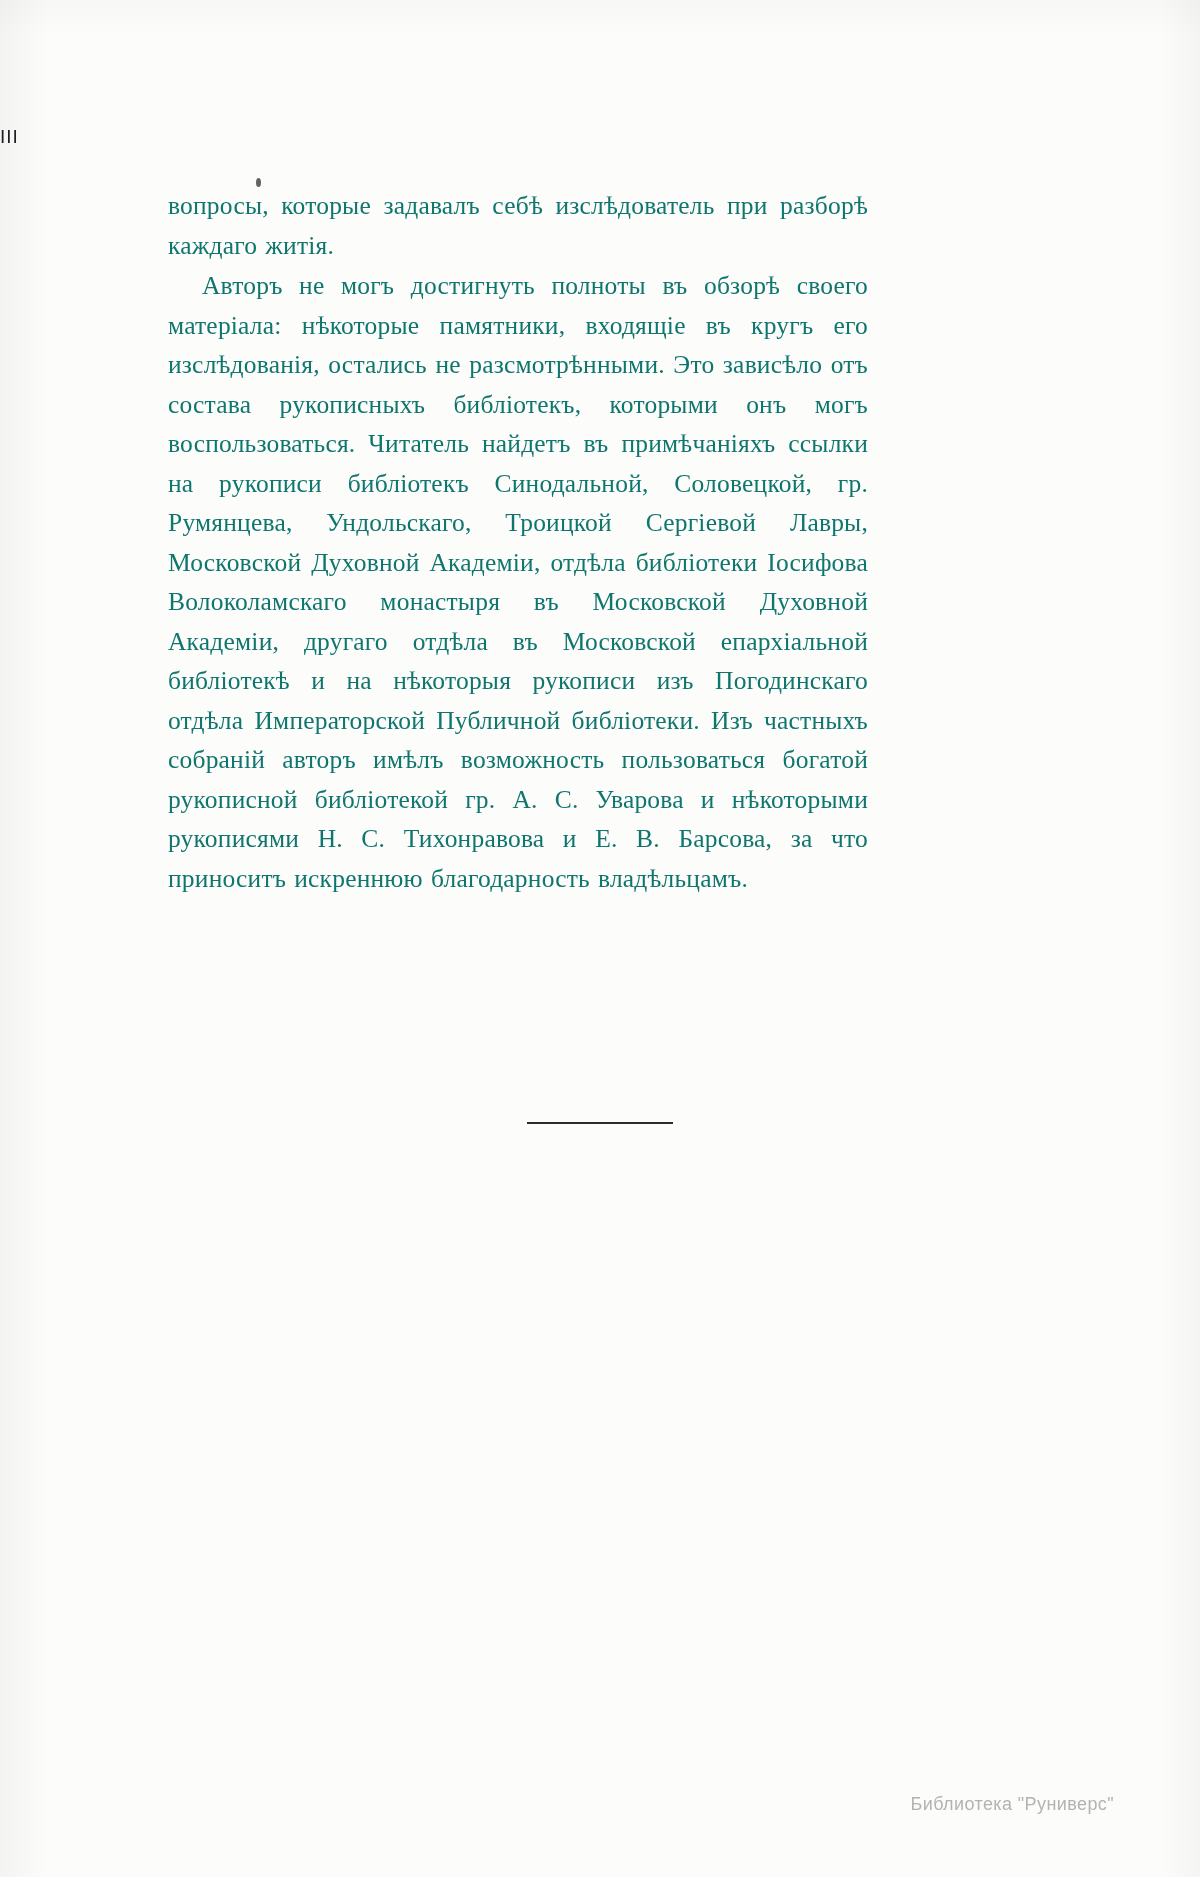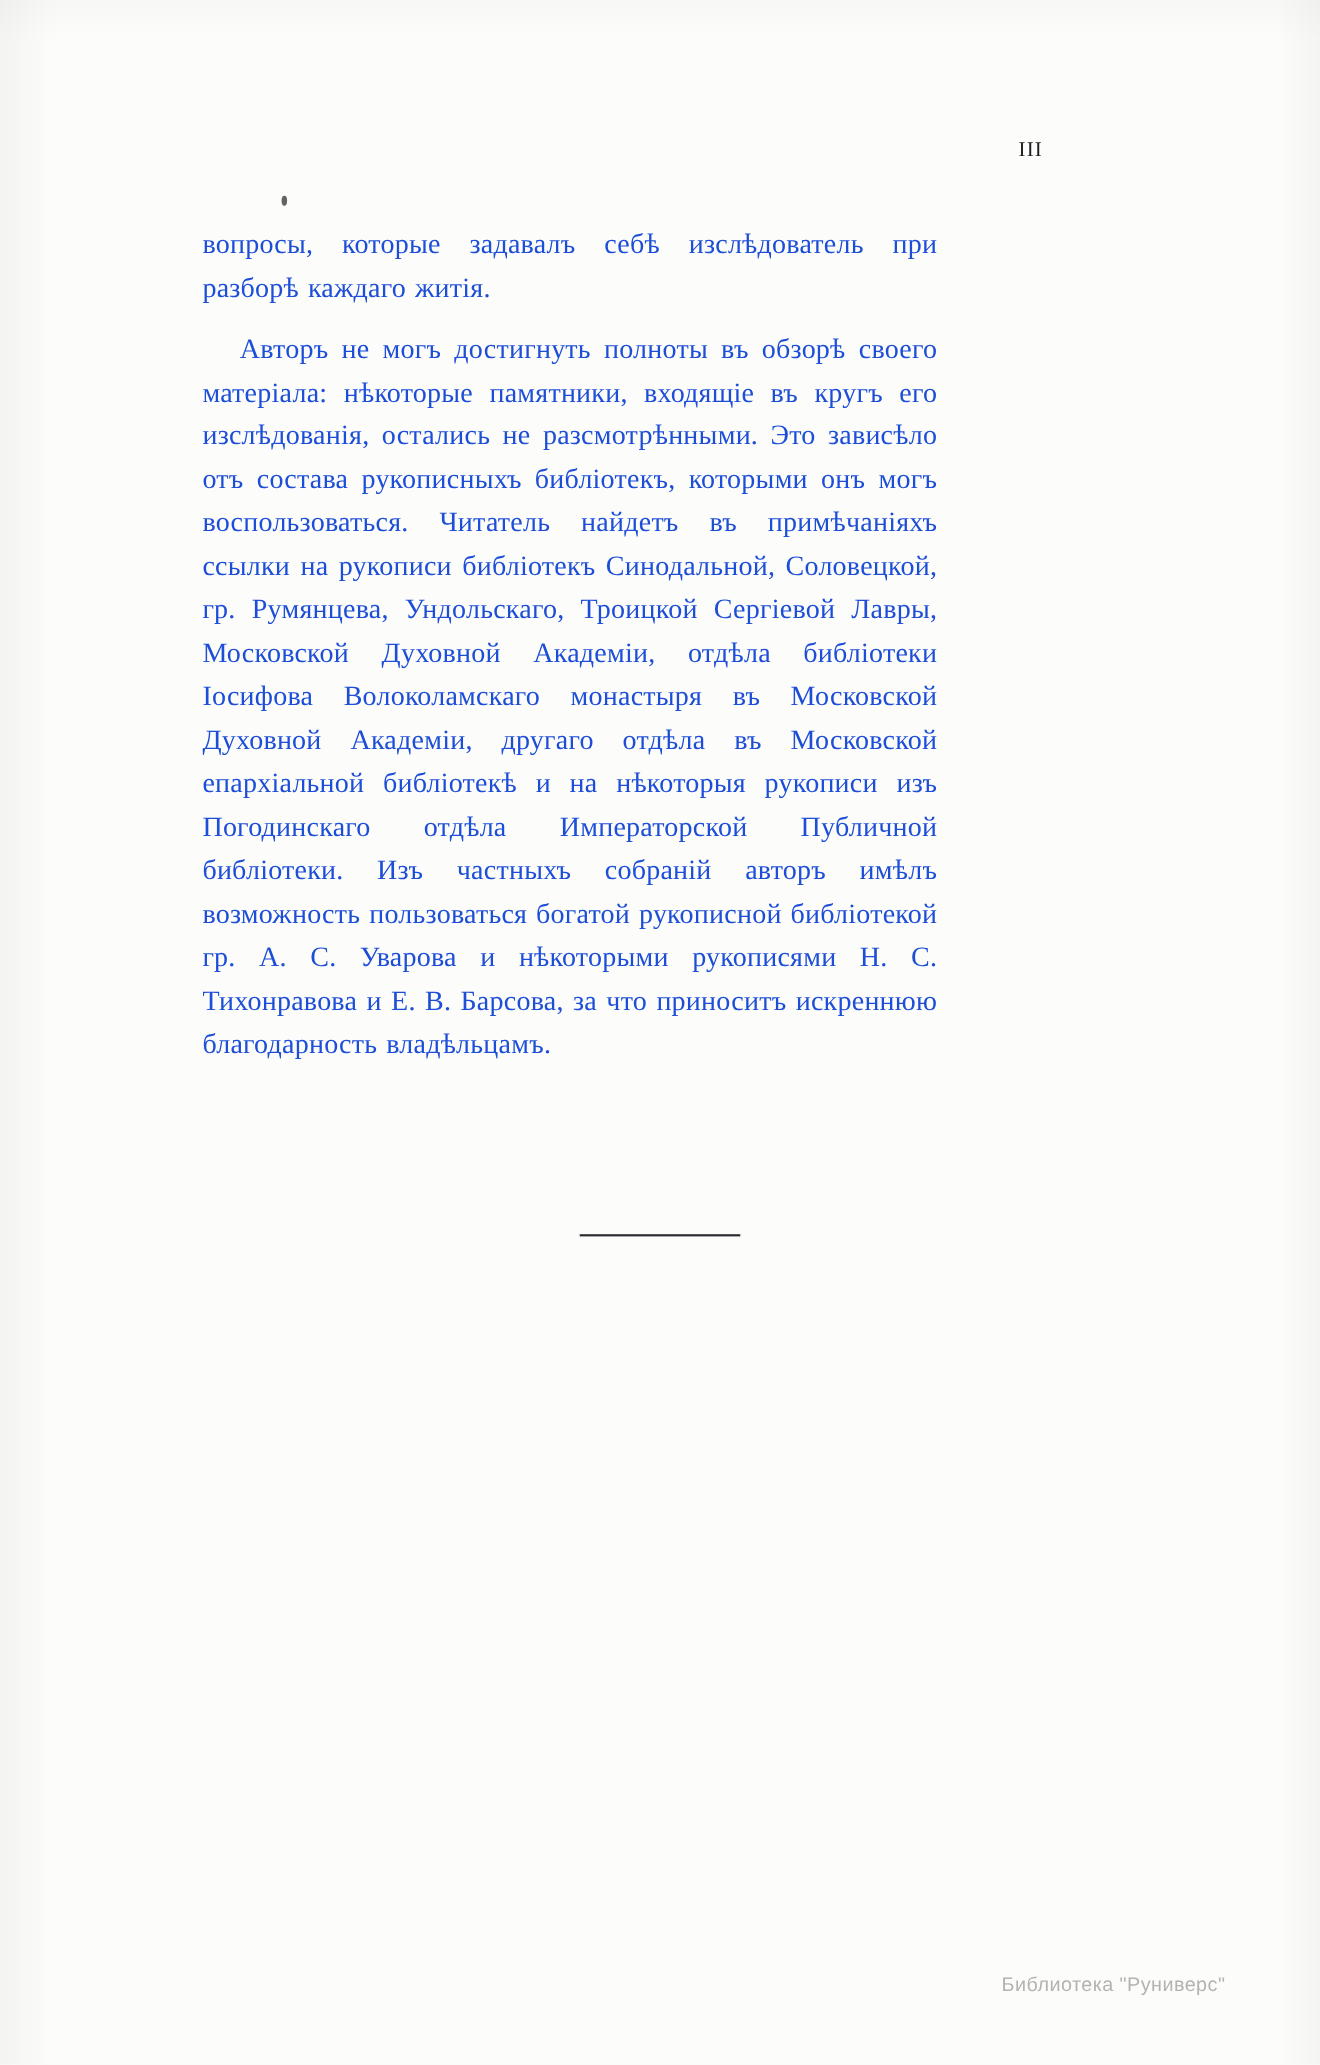--- a/index.html
+++ b/index.html
@@ -29,39 +29,39 @@
       linear-gradient(90deg, rgba(0,0,0,0.035) 0px, rgba(0,0,0,0.0) 48px),
       linear-gradient(270deg, rgba(0,0,0,0.03) 0px, rgba(0,0,0,0.0) 40px),
       linear-gradient(180deg, rgba(0,0,0,0.02) 0px, rgba(0,0,0,0.0) 36px);
     pointer-events: none;
   }
   .folio {
     position: absolute;
     top: 126px;
     left: 0;
     width: 948px;
-    text-align: right;
+    text-align: left;
     font-size: 19px;
     letter-spacing: 1px;
     color: #1b1d20;
-    font-family: Liberation Serif, serif;
+    font-family: Liberation Sans, sans-serif;
   }
   .text-block {
     position: absolute;
     top: 186px;
     left: 168px;
     width: 700px;
   }
   p.para {
-    margin: 16px;
+    margin: 0;
     font-size: 25.5px;
     line-height: 39.5px;
     text-align: justify;
     text-justify: inter-word;
-    color: #1d4ed8;
+    color: #0f766e;
     letter-spacing: 0.2px;
     word-spacing: 1.5px;
   }
   p.para + p.para {
     margin-top: 1px;
   }
   p.indent {
     text-indent: 34px;
     font-family: Liberation Serif, serif;
   }

